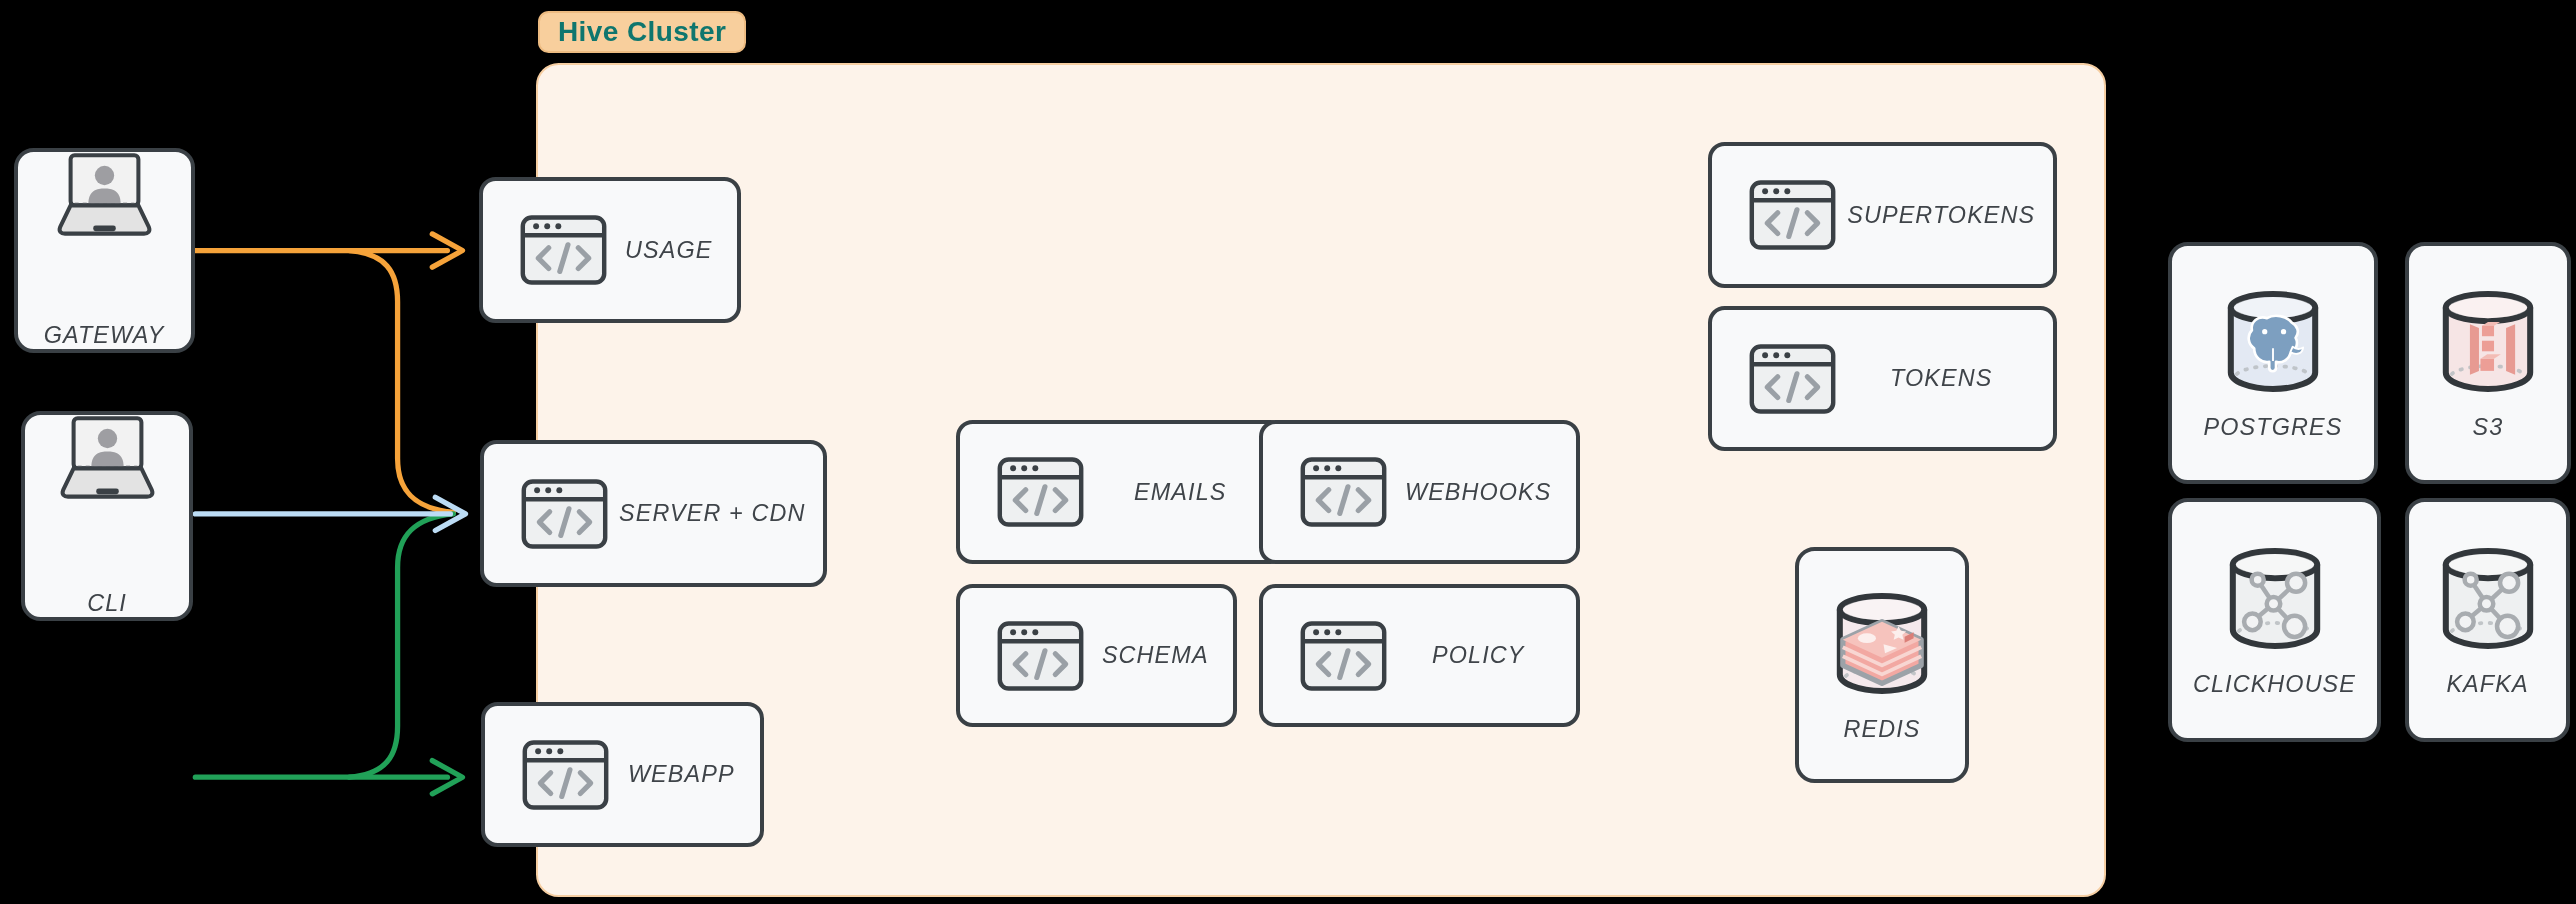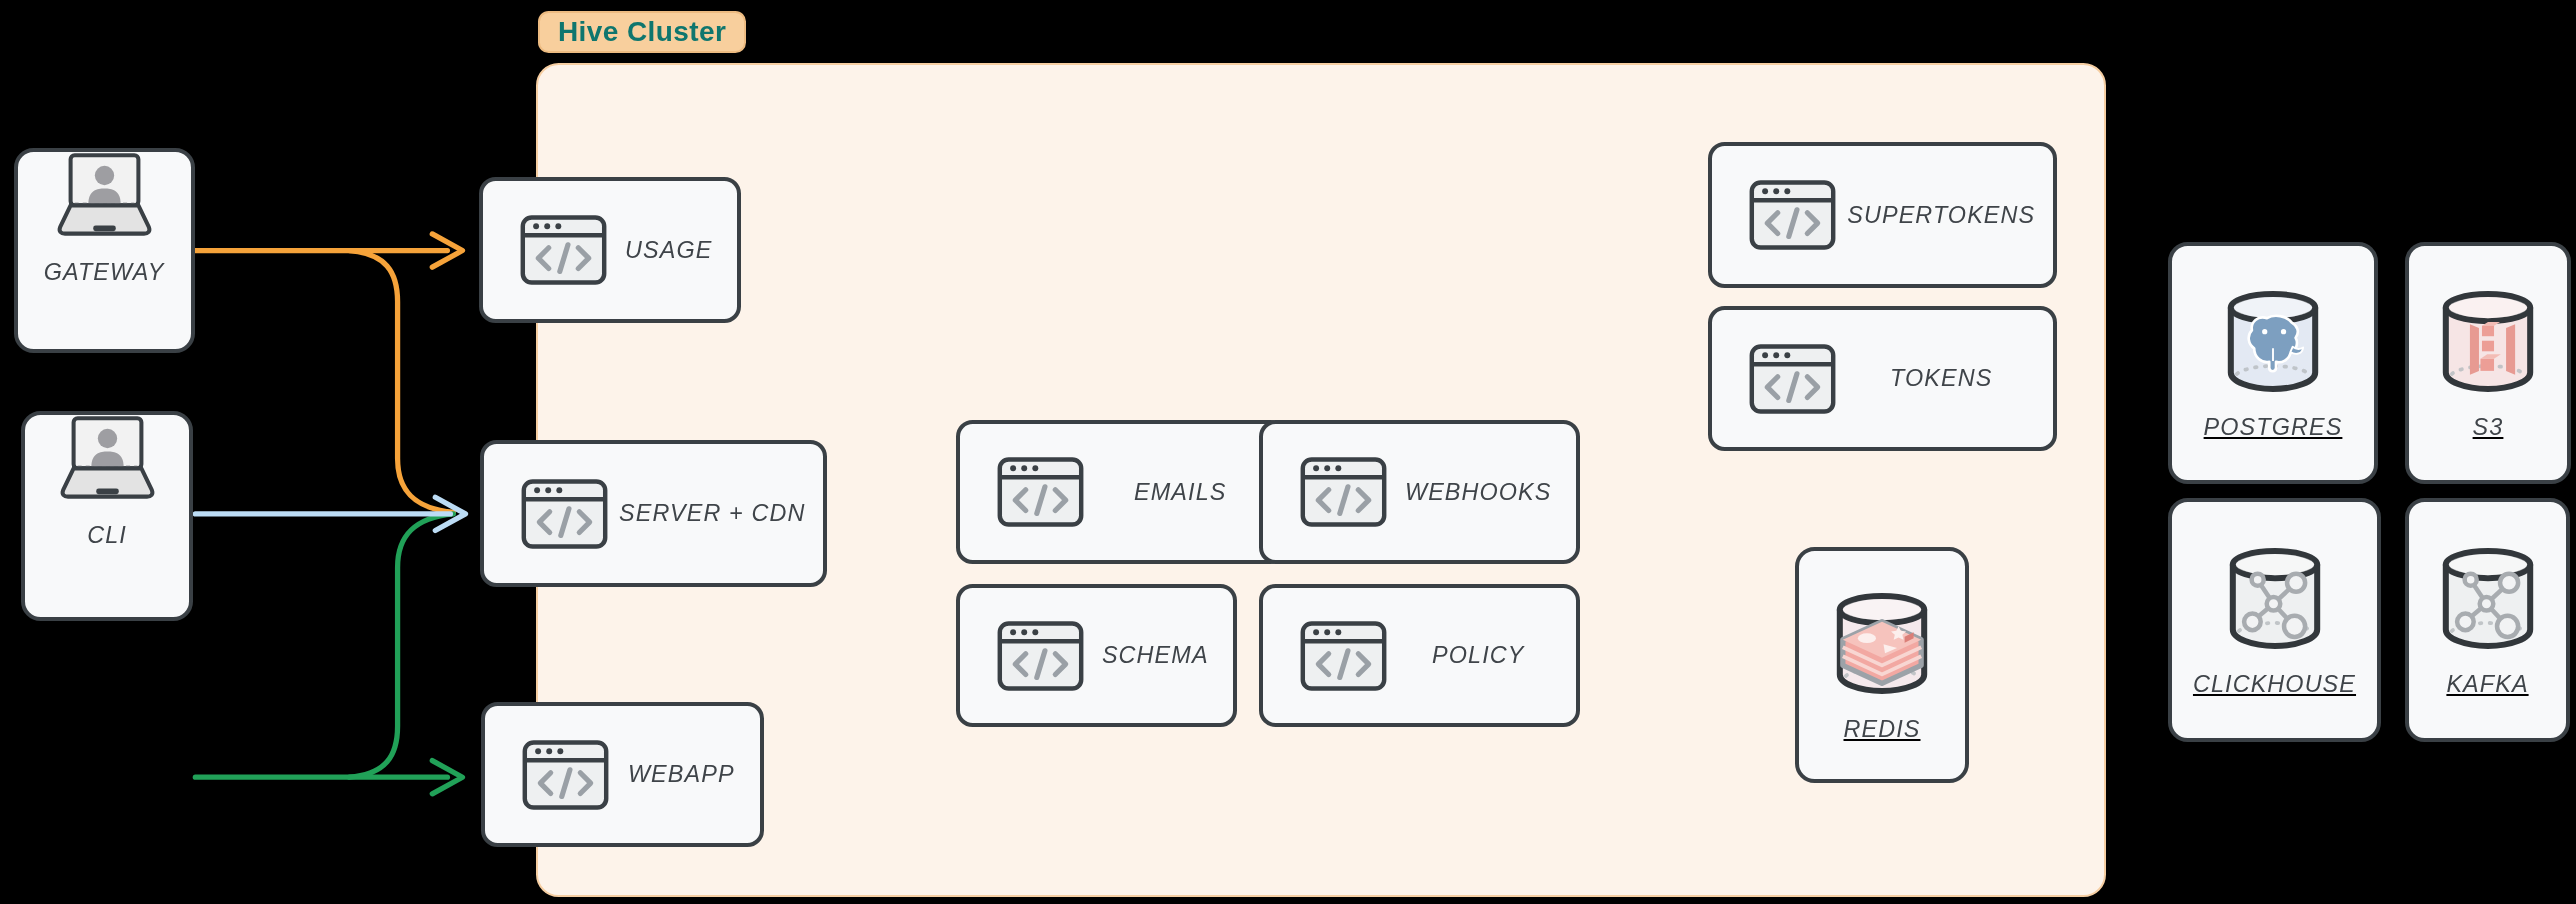--- a/index.html
+++ b/index.html
@@ -8,22 +8,22 @@
   .cluster{position:absolute;left:536px;top:63px;width:1570px;height:834px;
            background:#FDF3EA;border:2.3px solid #F6CEA2;border-radius:22.6px;box-sizing:border-box;}
   .cluster-tag{position:absolute;left:538px;top:10.6px;height:42px;padding:0 18px;
            background:#F8CF9D;border:2.3px solid #EDBB81;border-radius:10.6px;
            display:flex;align-items:center;box-sizing:border-box;}
   .cluster-tag span{font-weight:bold;font-size:28px;color:#0f766e;letter-spacing:0.4px;}
   .edges{position:absolute;left:0;top:0;width:2576px;height:904px;}
   .edge{fill:none;stroke-width:7;stroke-linecap:round;stroke-linejoin:round;}
   .node{position:absolute;background:#F8F9FA;border:4.5px solid #3A4045;border-radius:19.6px;
         box-sizing:border-box;display:flex;align-items:center;}
-  .client{flex-direction:column;justify-content:flex-start;gap:18px;}
-  .store{flex-direction:column;justify-content:center;gap:16.6px;text-decoration:underline;}
+  .client{flex-direction:column;justify-content:space-between;gap:18px;}
+  .store{flex-direction:column;justify-content:center;gap:16.6px;}
   .service{border-radius:16.6px;padding-left:36px;}
   .service .label{flex:1;text-align:center;padding-right:7.5px;}
   .label{font-style:italic;font-size:23.4px;letter-spacing:1.1px;color:#3F4449;}
   .laptop{width:113px;height:89px;}
   .browser{width:89px;height:74px;flex:0 0 auto;}
   .cyl{width:106px;height:113px;flex:0 0 auto;}
 </style>
 </head>
 <body>
 

